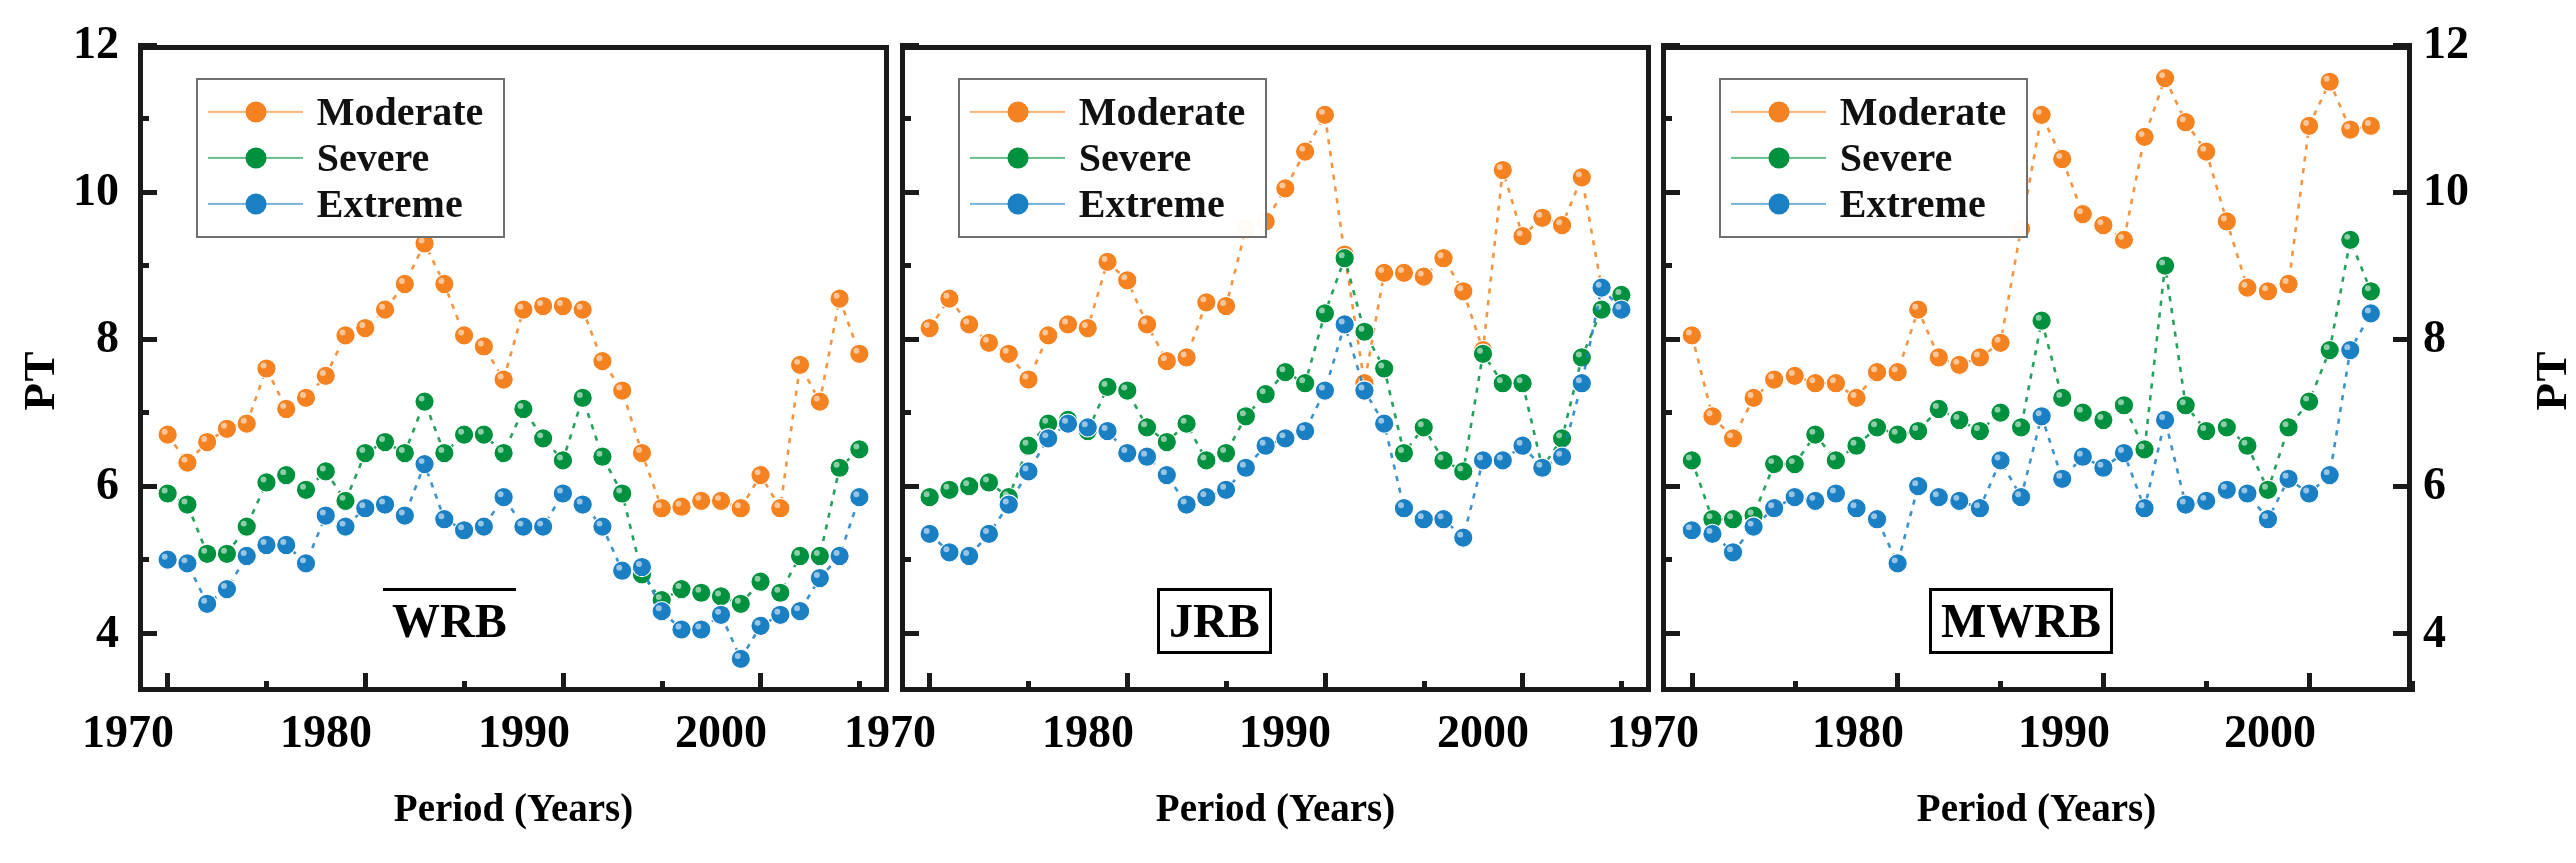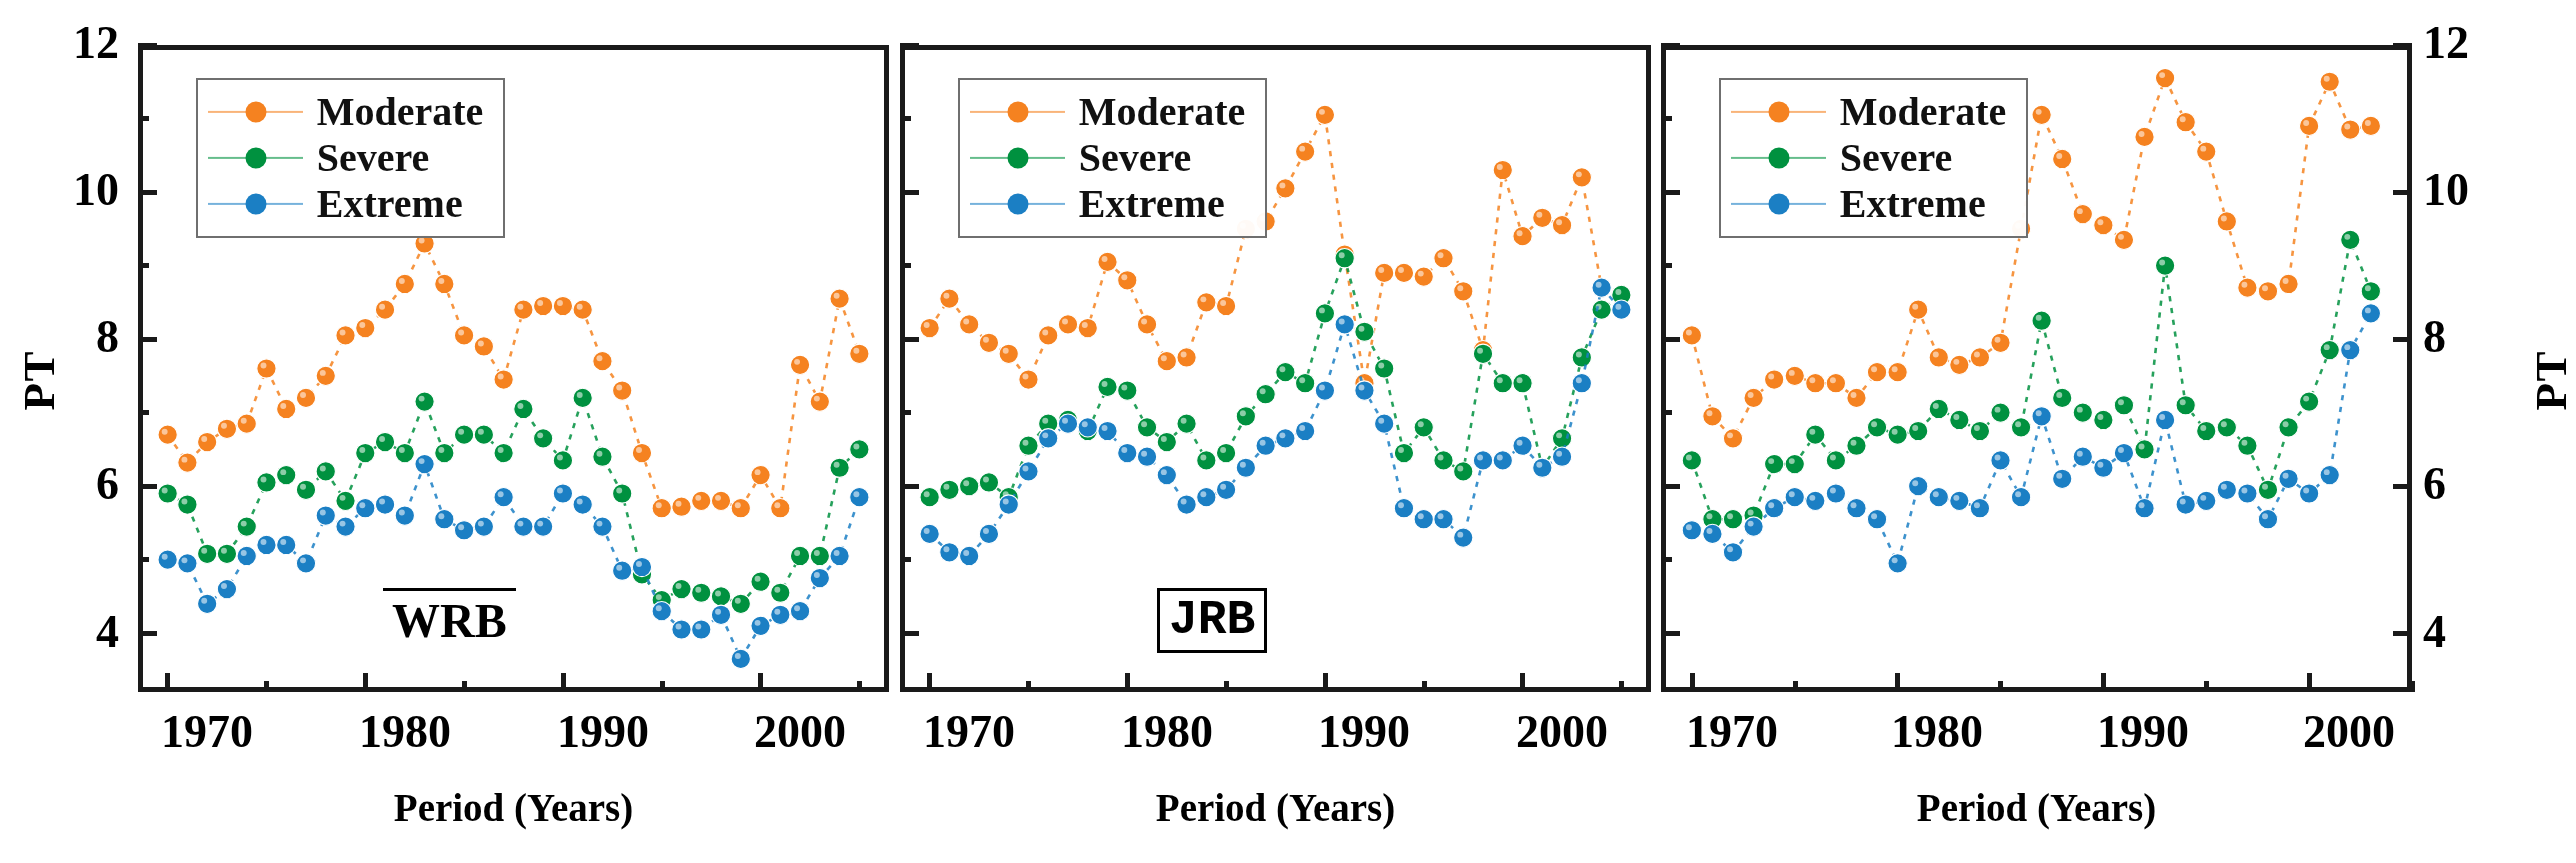--- a/index.html
+++ b/index.html
@@ -17,21 +17,21 @@
     position:absolute;font-weight:bold;font-size:46px;color:#000;
     text-align:right;width:104px;
   }
   .ytick-text.right{text-align:left;}
 
   .panel{position:absolute;top:45px;height:647px;box-sizing:border-box;}
   .plotframe{position:absolute;inset:0;border:5.2px solid #1a1a1a;background:#fff;}
 
   .xtick-text{
     position:absolute;font-weight:bold;font-size:46px;color:#000;
-    text-align:right;width:171px;
+    text-align:left;width:171px;
   }
   .xaxis-title{
     position:absolute;font-weight:bold;font-size:39px;color:#000;
     text-align:center;width:565px;top:785px;
   }
 
   .legend{
     position:absolute;top:33px;left:58px;
     border:2.2px solid #6f6f6f;background:rgba(255,255,255,0.96);
     padding:9px 19.3px 9px 10.4px;
@@ -615,21 +615,21 @@
           <span class="legend-label">Severe</span>
         </div>
         <div class="legend-row">
           <span class="legend-line">
             <span class="ln" style="background: rgb(27, 127, 196); opacity: 0.6;"></span>
             <span class="mk" style="background: rgb(27, 127, 196);"></span>
           </span>
           <span class="legend-label">Extreme</span>
         </div>
       </div>
-      <div class="panel-tag tag-jrb" style="left: 257px; top: 543px; font-family: Liberation Mono, monospace;">JRB</div>
+      <div class="panel-tag tag-jrb" style="left: 257px; top: 543px;">JRB</div>
     </div>
     <div class="xtick-text" style="left: 1607px; top: 705px;">1970</div>
     <div class="xtick-text" style="left: 1812px; top: 705px;">1980</div>
     <div class="xtick-text" style="left: 2018px; top: 705px;">1990</div>
     <div class="xtick-text" style="left: 2224px; top: 705px;">2000</div>
     <div class="xaxis-title" style="left: 1754px;">Period (Years)</div>
     <div class="panel" style="left: 1661px; width: 751px;">
       <div class="plotframe"></div>
       <div class="tickmark" style="left: 0px; top: -2.2px; width: 19.3px; height: 4.5px;"></div>
       <div class="tickmark" style="right: 0px; top: -2.2px; width: 19.3px; height: 4.5px;"></div>
@@ -884,15 +884,16 @@
           <span class="legend-label">Severe</span>
         </div>
         <div class="legend-row">
           <span class="legend-line">
             <span class="ln" style="background: rgb(27, 127, 196); opacity: 0.6;"></span>
             <span class="mk" style="background: rgb(27, 127, 196);"></span>
           </span>
           <span class="legend-label">Extreme</span>
         </div>
       </div>
+      <div class="panel-tag tag-mwrb" style="left: 268px; top: 543px;">MWRB</div>
     </div>
   </div>
 
 
 </body></html>

